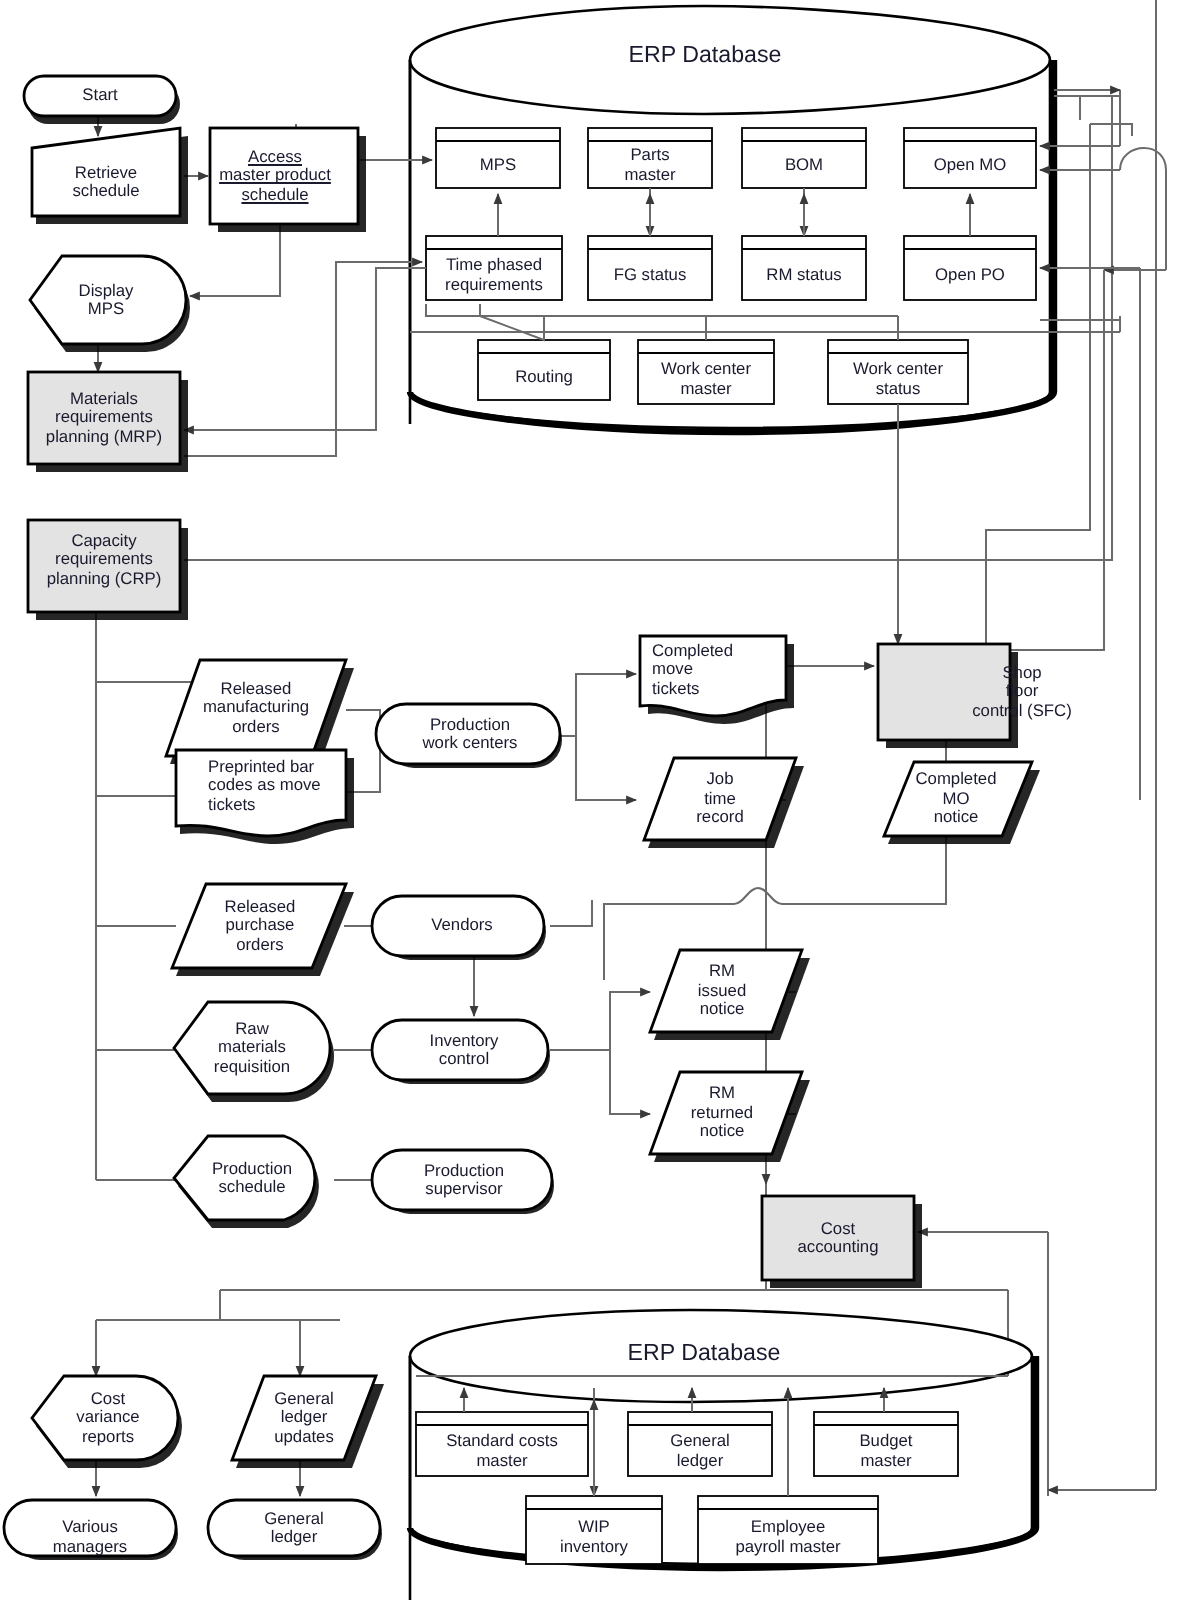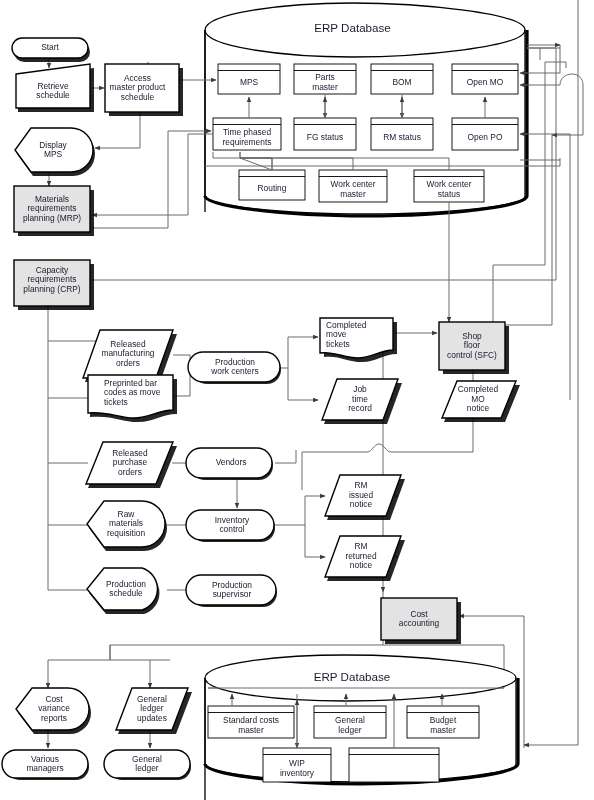--- a/index.html
+++ b/index.html
@@ -401,29 +401,35 @@
         <div>Budget</div>
         <div>master</div>
       </div>
     </div>
 <div class="lbl f8" style="left:263px;top:755px;width:68px;height:27px;">
       <div>
         <div>WIP</div>
         <div>inventory</div>
       </div>
     </div>
+<div class="lbl f8" style="left:347px;top:755px;width:94px;height:27px;">
+      <div>
+        <div>Employee</div>
+        <div>payroll master</div>
+      </div>
+    </div>
 
 <div class="lbl f8" style="left:22px;top:38px;width:56px;height:20px;">Start</div>
 <div class="lbl f8" style="left:20px;top:74px;width:66px;height:34px;">
       <div>
         <div>Retrieve</div>
         <div>schedule</div>
       </div>
     </div>
-<div class="lbl f8" style="left:105px;top:64px;width:65px;height:48px;">
+<div class="lbl f8" style="left:105px;top:64px;width:65px;height:48px;text-decoration:underline;">
       <div>
         <div>Access</div>
         <div>master product</div>
         <div>schedule</div>
       </div>
     </div>
 <div class="lbl f8" style="left:22px;top:128px;width:62px;height:44px;">
       <div>
         <div>Display</div>
         <div>MPS</div>
@@ -470,21 +476,21 @@
         <div>tickets</div>
       </div>
     </div>
 <div class="lbl f8" style="left:327px;top:379px;width:66px;height:41px;">
       <div>
         <div>Job</div>
         <div>time</div>
         <div>record</div>
       </div>
     </div>
-<div class="lbl f8" style="left:439px;top:322px;width:66px;height:48px;">
+<div class="lbl f8" style="left:439px;top:322px;width:66px;height:48px;padding-left:39px;">
       <div>
         <div>Shop</div>
         <div>floor</div>
         <div>control (SFC)</div>
       </div>
     </div>
 <div class="lbl f8" style="left:443px;top:381px;width:70px;height:37px;">
       <div>
         <div>Completed</div>
         <div>MO</div>
@@ -551,21 +557,21 @@
         <div>reports</div>
       </div>
     </div>
 <div class="lbl f8" style="left:120px;top:688px;width:64px;height:42px;">
       <div>
         <div>General</div>
         <div>ledger</div>
         <div>updates</div>
       </div>
     </div>
-<div class="lbl f8" style="left:16px;top:750px;width:58px;height:28px;">
+<div class="lbl f8" style="left:16px;top:750px;width:58px;height:28px;align-items:flex-end;">
       <div>
         <div>Various</div>
         <div>managers</div>
       </div>
     </div>
 <div class="lbl f8" style="left:118px;top:750px;width:58px;height:28px;">
       <div>
         <div>General</div>
         <div>ledger</div>
       </div>

